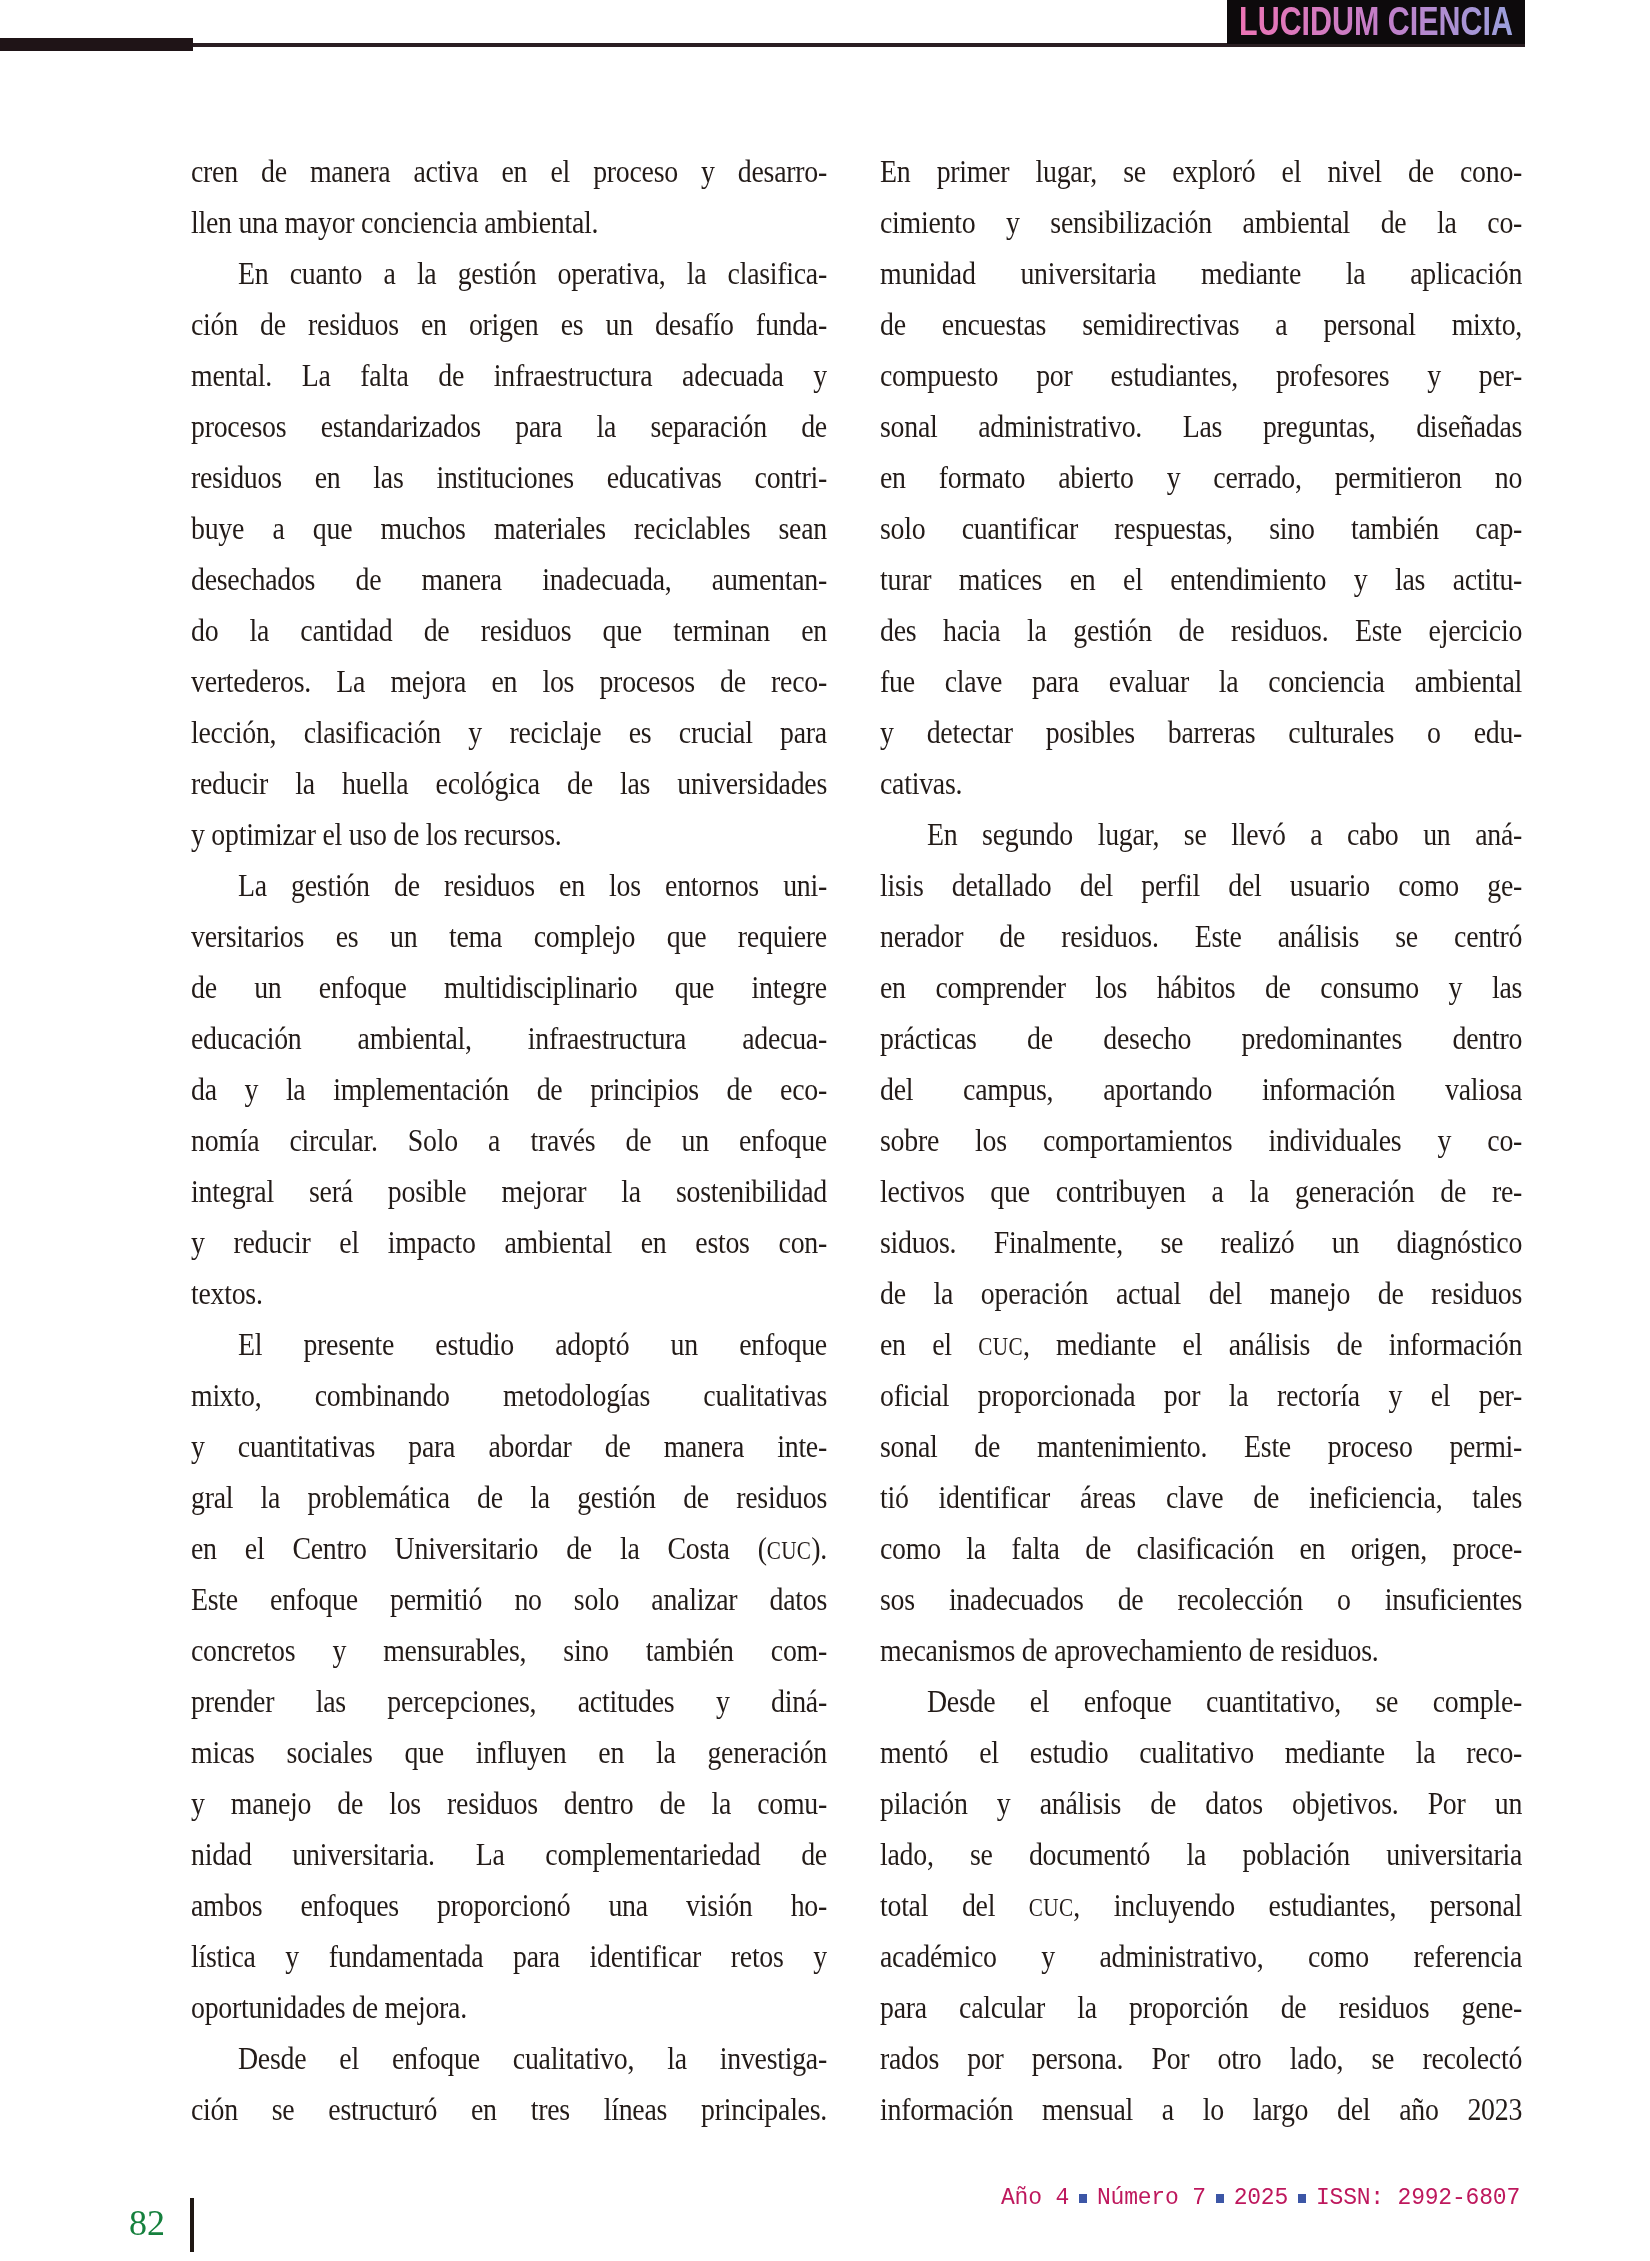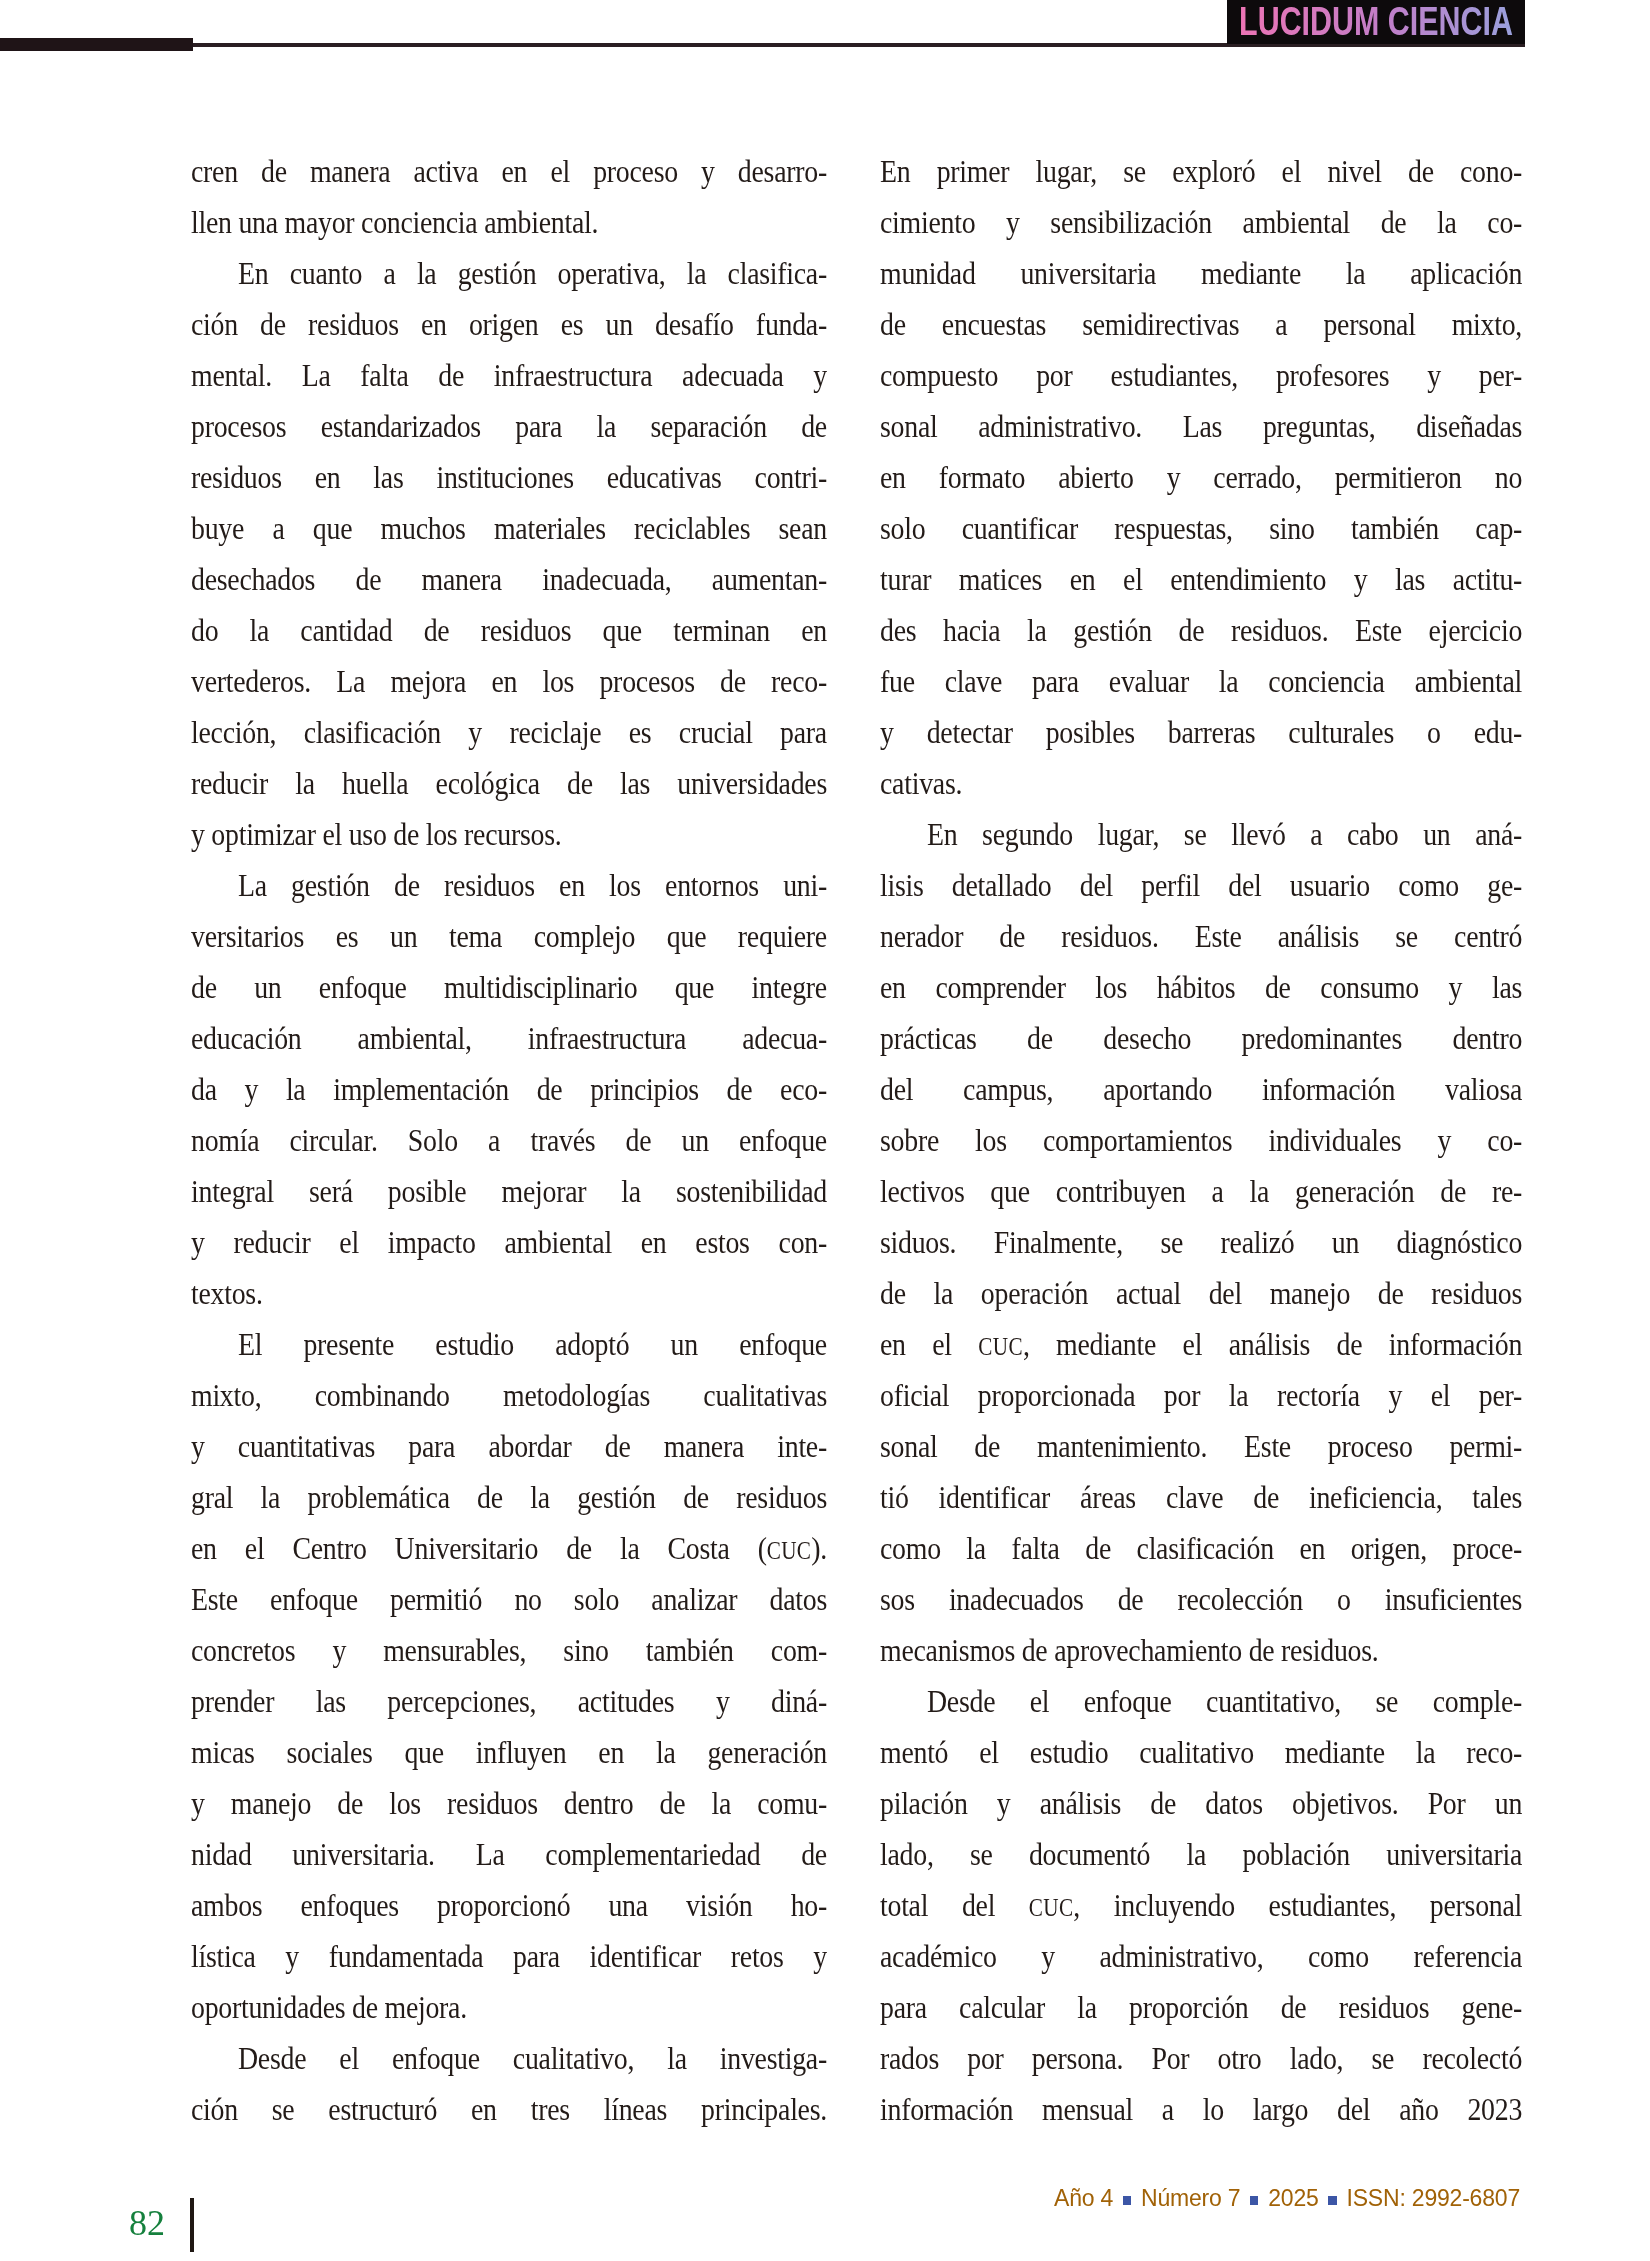--- a/index.html
+++ b/index.html
@@ -19,21 +19,21 @@
   #col-right{left:880px;width:738px;}
   .tl{height:51px;overflow:hidden;text-align:justify;text-align-last:justify;}
   .tl.ind{padding-left:54px;}
   .tl.pend{text-align-last:left;}
   .sc{font-size:0.76em;letter-spacing:0.4px;}
 
   
   .pageno{position:absolute;left:129px;top:2205px;font-size:36px;line-height:1;color:#15803d;}
   .pageno-rule{position:absolute;left:190px;top:2198px;width:3.8px;height:54px;background:#1f1713;}
   .footer-line{position:absolute;right:130px;white-space:nowrap;text-align:right;
-               font-family:Liberation Sans, sans-serif;color:#a16207;
+               font-family:Liberation Mono, monospace;color:#be185d;
                font-size:23px;line-height:29px;letter-spacing:-0.2px;}
   #issue-line{top:2184px;}
   #journal-line{top:2229px;}
   .sep{display:inline-block;width:8.3px;height:8.3px;margin:0 9.8px;vertical-align:1.5px;background:#3c56a6;}
 </style>
 </head>
 <body>
 
 <div id="page">
 

